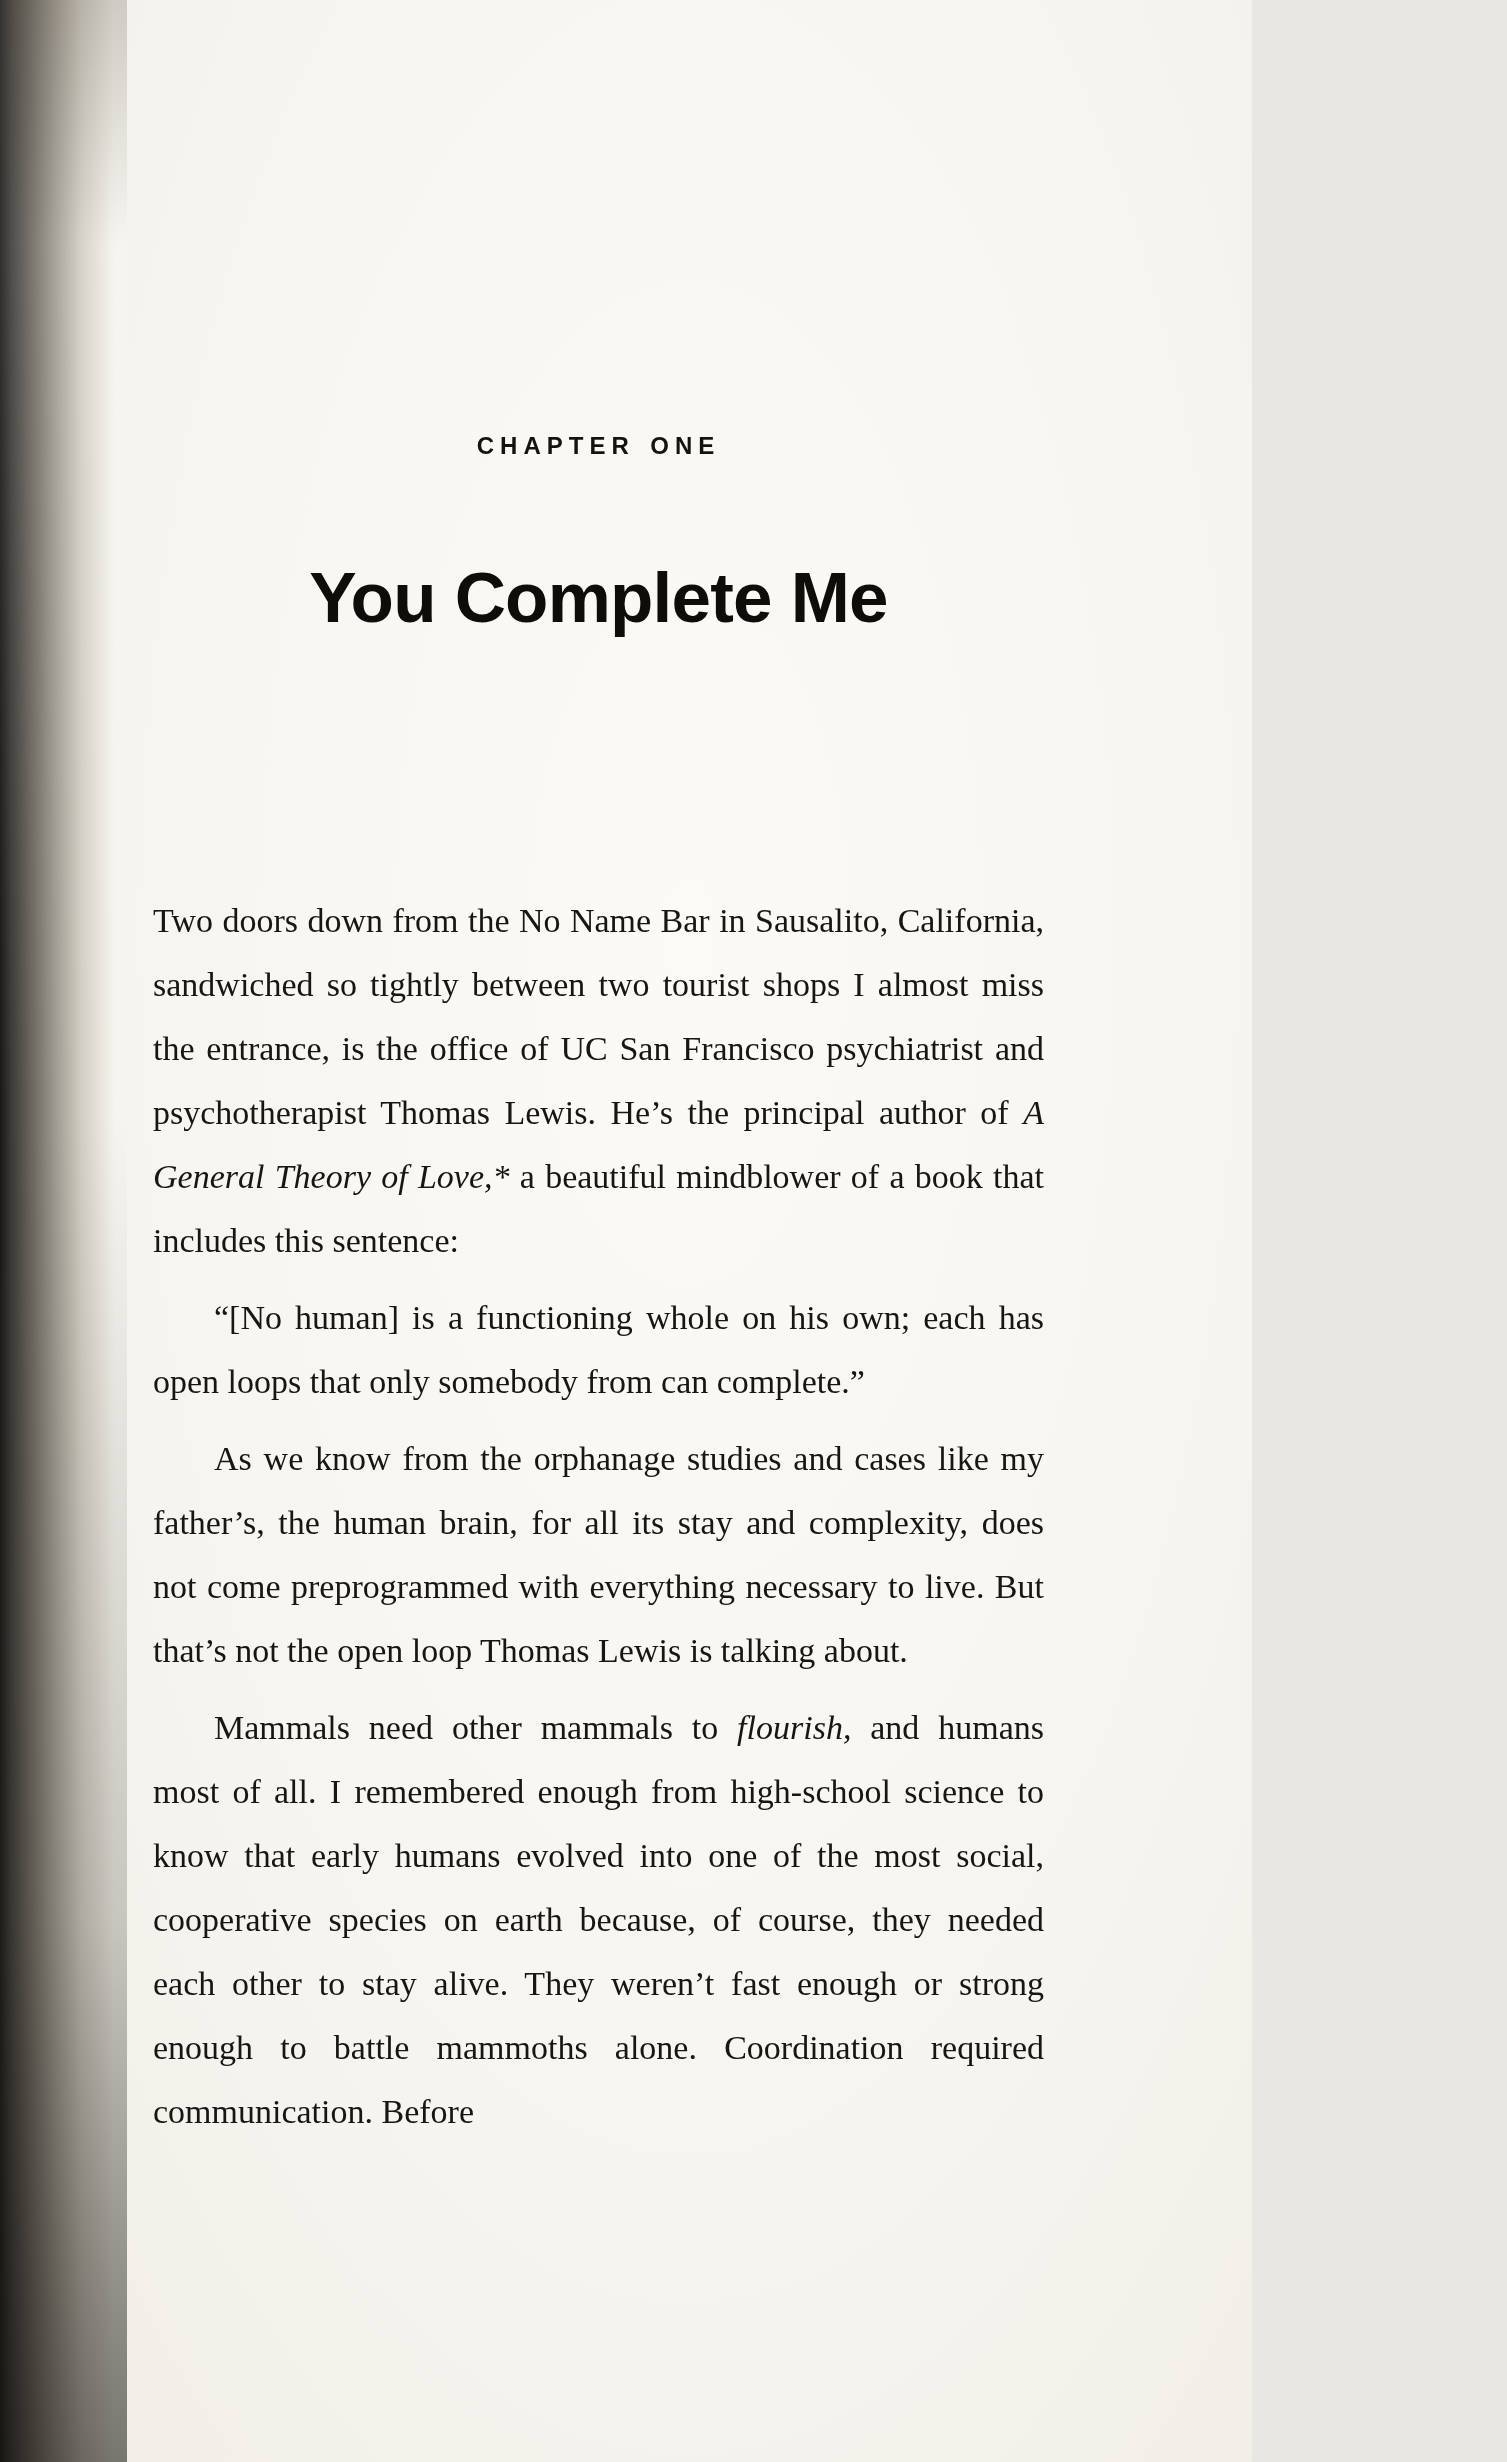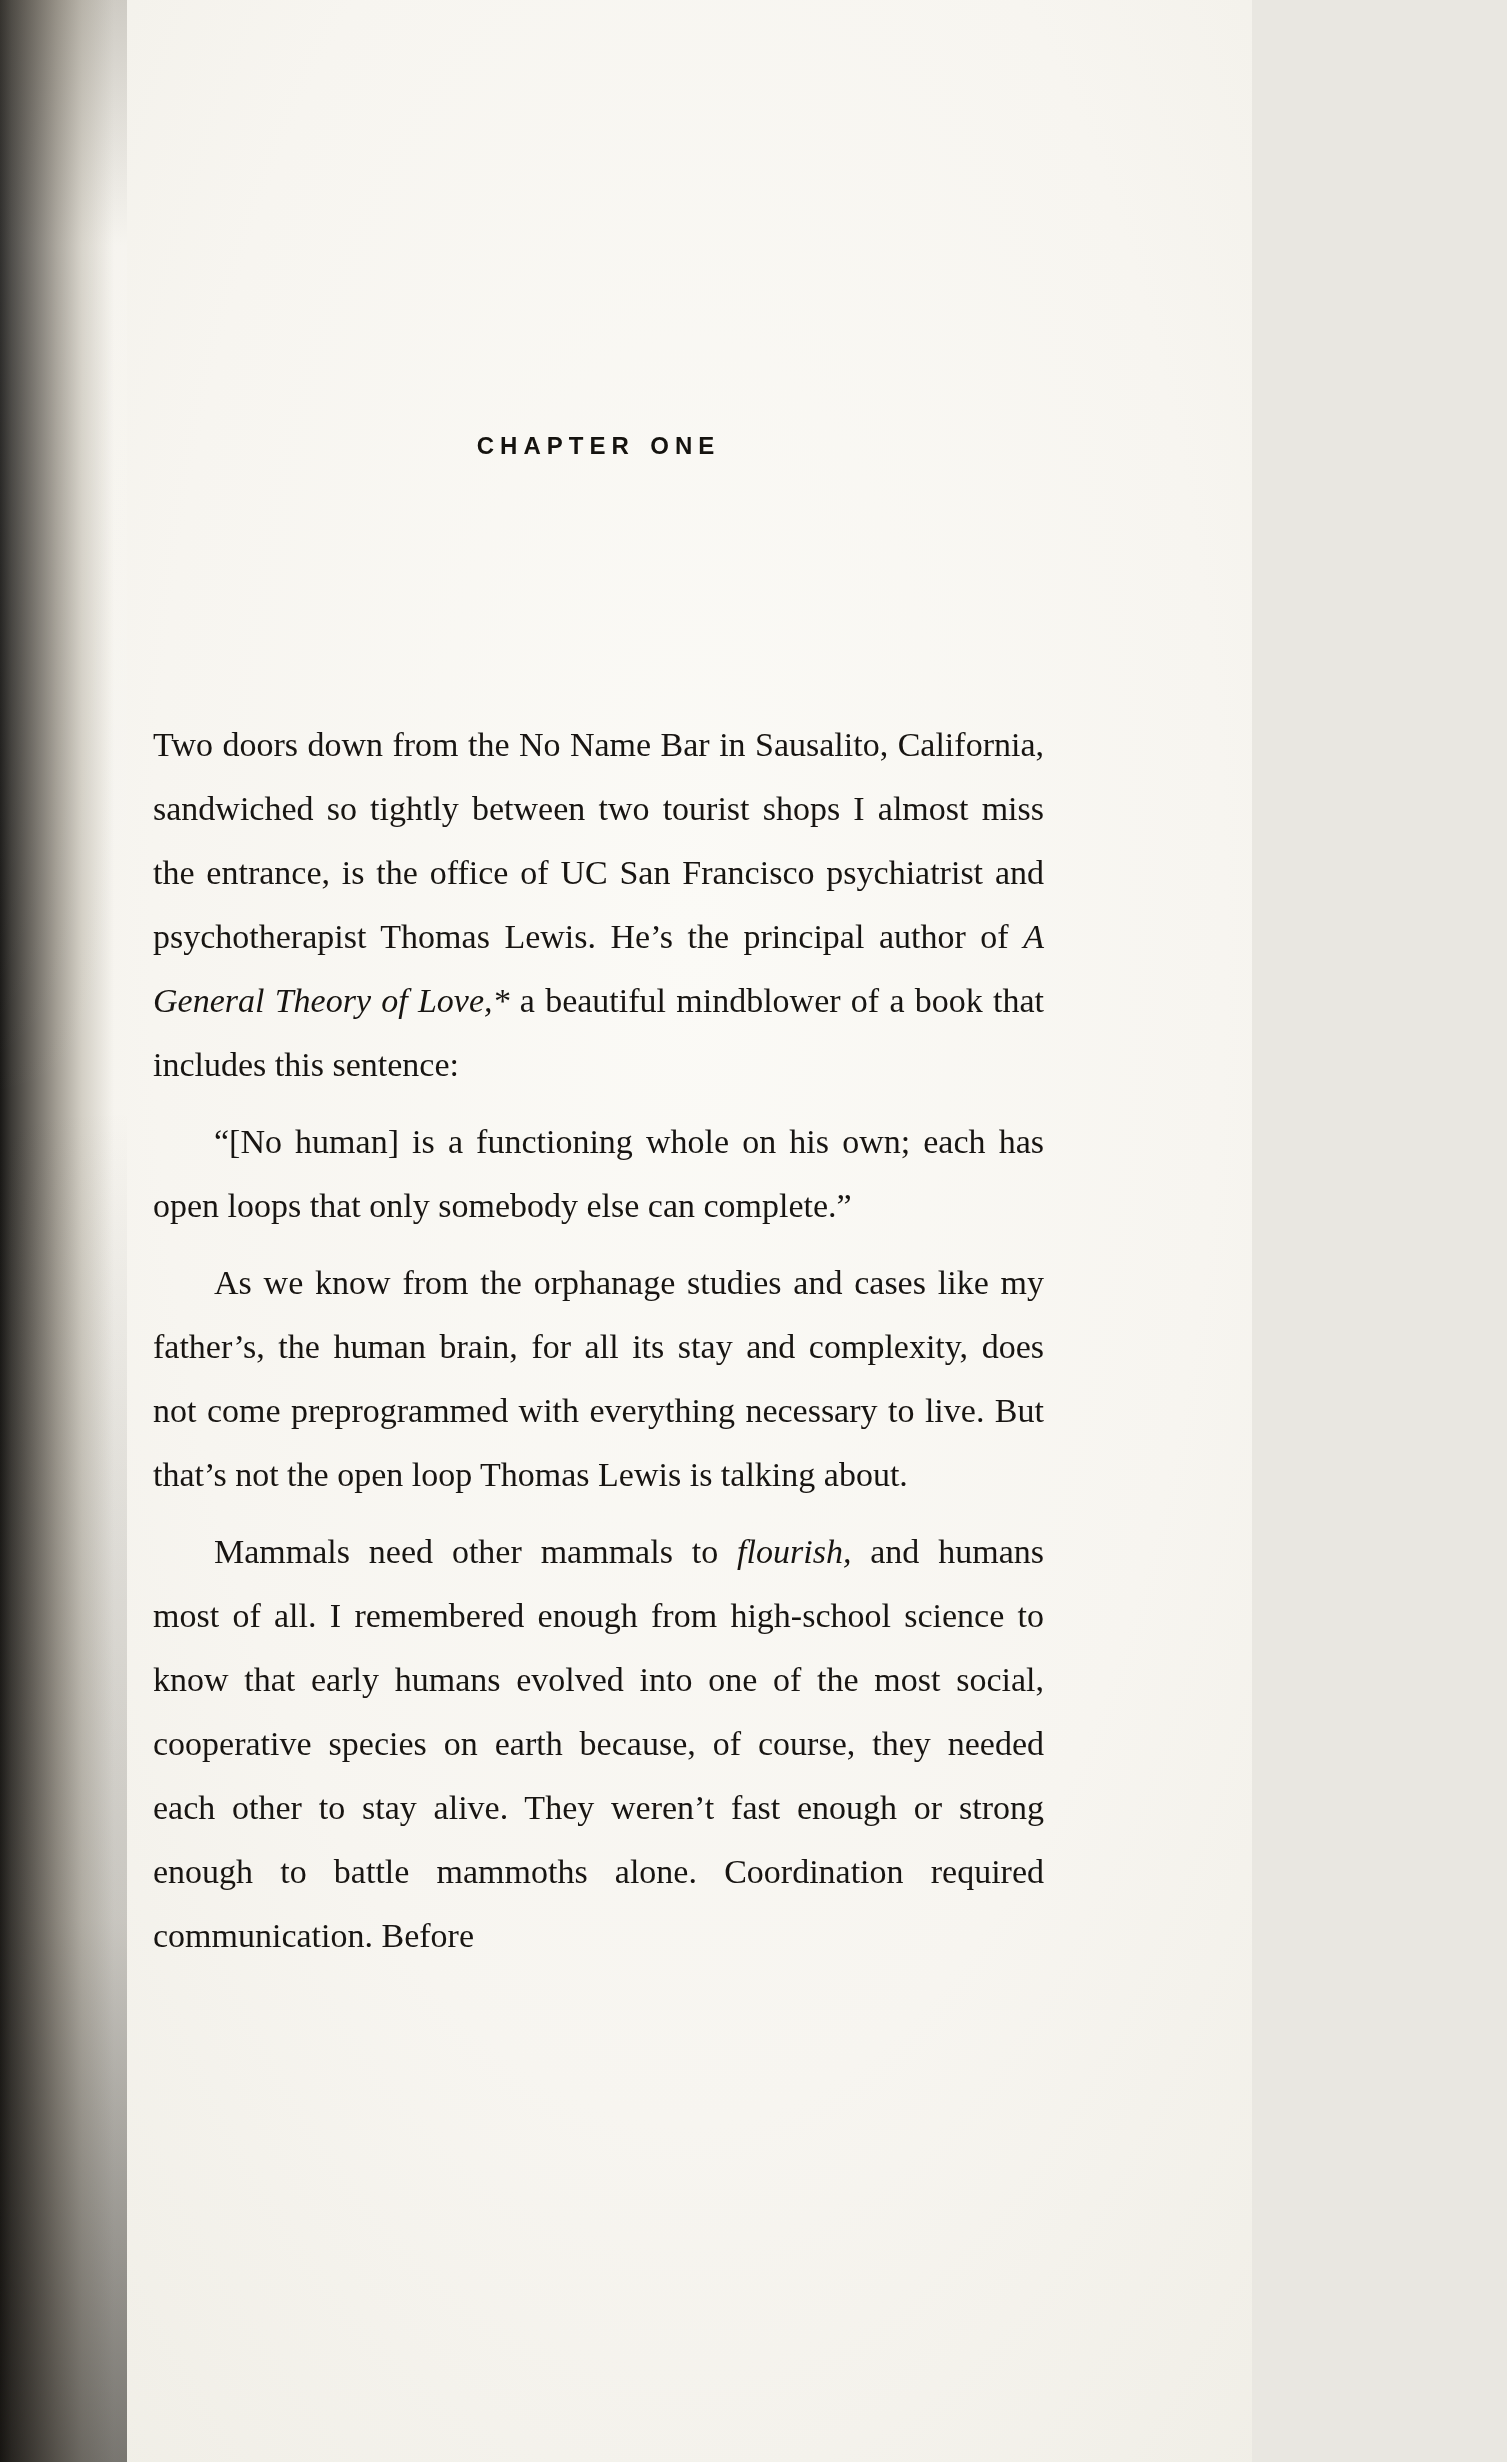--- a/index.html
+++ b/index.html
@@ -95,24 +95,25 @@
 
 <div class="page">
 
   <div class="binding-shadow"></div>
   <div class="binding-overlay"></div>
 
   <div class="content">
 
     <div class="chapter-label">Chapter One</div>
 
+    <h1 class="title">You Complete Me</h1>
 
     <div class="body-text">
       <p class="para no-indent"><span>Two doors down from the No Name Bar in Sausalito, California, sandwiched so tightly between two tourist shops I almost miss the entrance, is the office of UC San Francisco psychiatrist and psychotherapist Thomas Lewis. He’s the principal author of </span><span class="italic">A General Theory of Love,*</span><span> a beautiful mindblower of a book that includes this sentence:</span></p>
-      <p class="para"><span>“[No human] is a functioning whole on his own; each has open loops that only somebody else can complete.”</span></p>
+      <p class="para"><span>“[No human] is a functioning whole on his own; each has open loops that only somebody from can complete.”</span></p>
       <p class="para"><span>As we know from the orphanage studies and cases like my father’s, the human brain, for all its stay and complexity, does not come preprogrammed with everything necessary to live. But that’s not the open loop Thomas Lewis is talking about.</span></p>
       <p class="para"><span>Mammals need other mammals to </span><span class="italic">flourish,</span><span> and humans most of all. I remembered enough from high-school science to know that early humans evolved into one of the most social, cooperative species on earth because, of course, they needed each other to stay alive. They weren’t fast enough or strong enough to battle mammoths alone. Coordination required communication. Before</span></p>
     </div>
 
   </div>
 
   <span class="scan-speck speck-1">’</span>
   <span class="scan-speck speck-2">’</span>
 
 </div>

